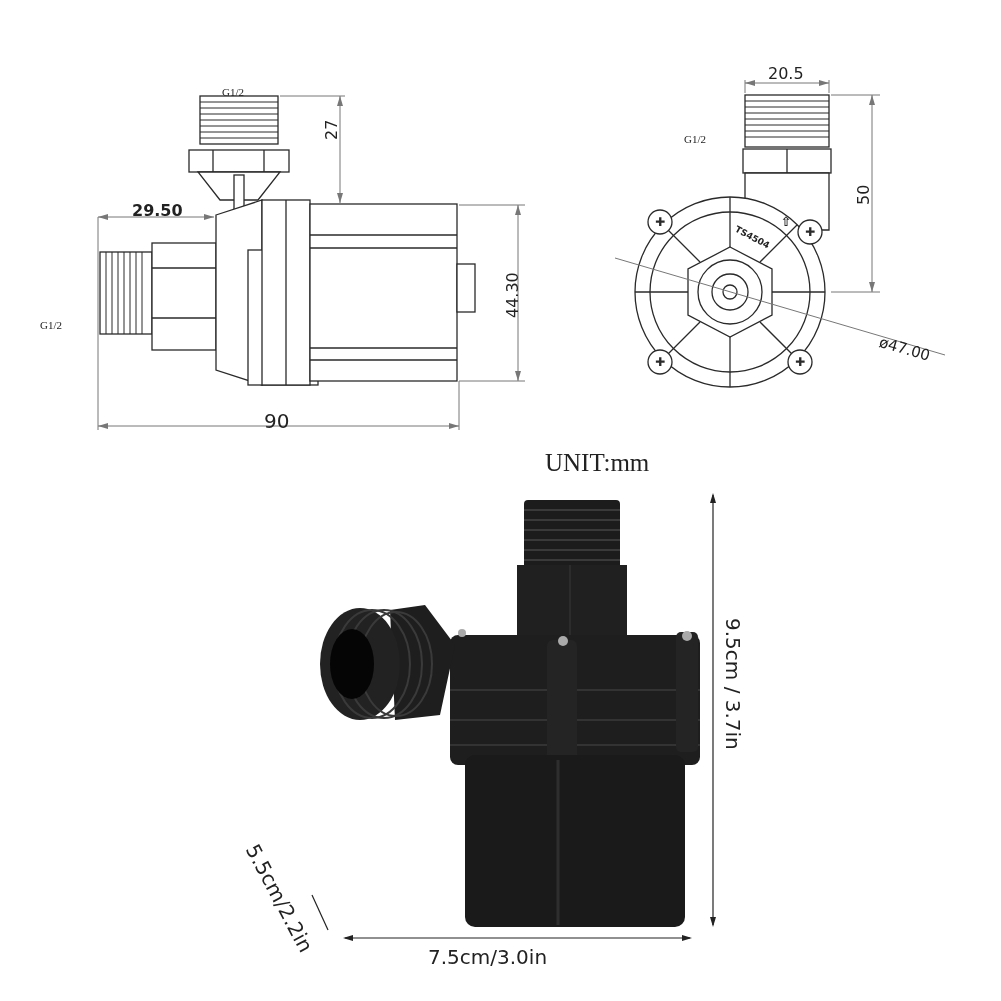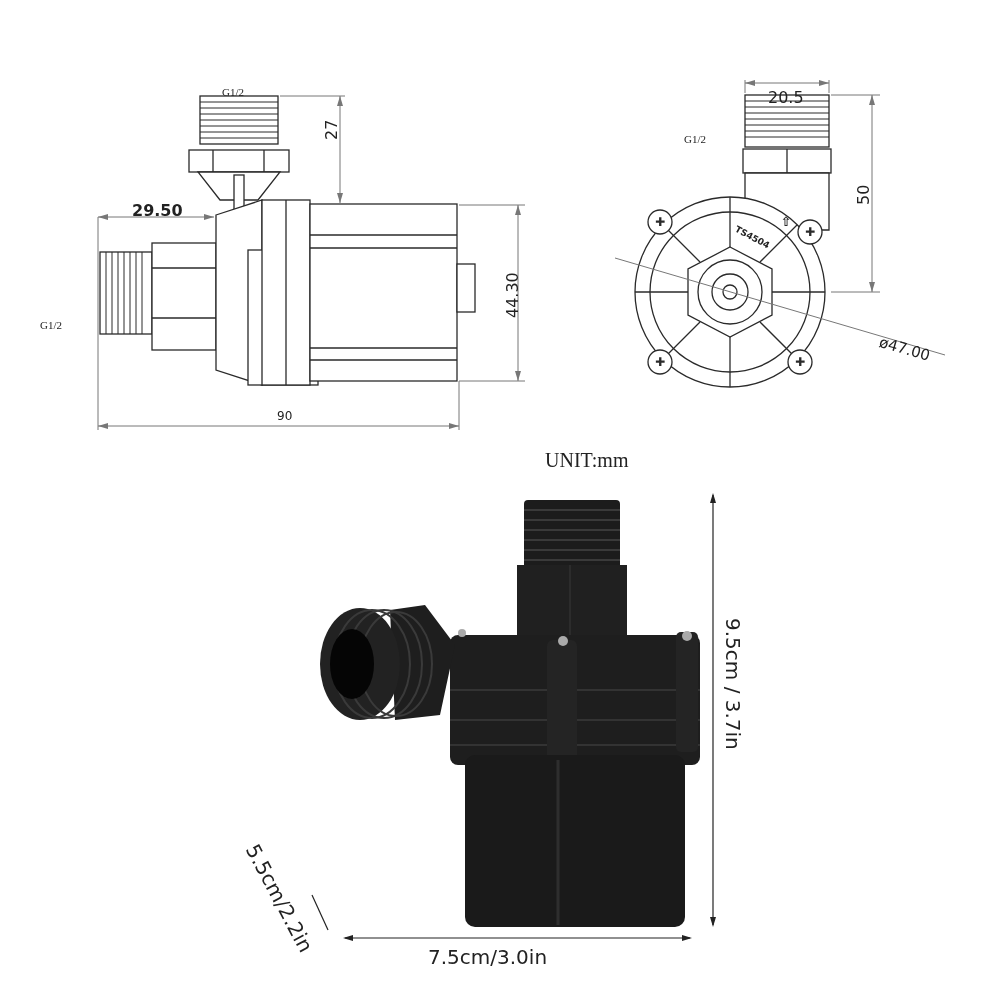--- a/index.html
+++ b/index.html
@@ -189,25 +189,25 @@
     <polygon points="343,938 353,935 353,941"></polygon>
       <polygon points="692,938 682,935 682,941"></polygon>
   </g>
 </svg>
 
 <div class="lbl serif" style="left:222px;top:45px;font-size:11px;">G1/2</div>
 <div class="lbl serif" style="left:40px;top:278px;font-size:11px;">G1/2</div>
 <div class="lbl sans" style="left:322px;top:140px;font-size:16px;transform:rotate(-90deg);transform-origin:left top;">27</div>
 <div class="lbl sans" style="left:132px;top:201px;font-size:16px;font-weight:bold;">29.50</div>
 <div class="lbl sans" style="left:503px;top:318px;font-size:16px;transform:rotate(-90deg);transform-origin:left top;">44.30</div>
-<div class="lbl sans" style="left:277px;top:409px;font-size:12px;">90</div>
+<div class="lbl sans" style="left:264px;top:409px;font-size:20px;">90</div>
 
 <div class="lbl serif" style="left:684px;top:92px;font-size:11px;">G1/2</div>
-<div class="lbl sans" style="left:768px;top:64px;font-size:16px;margin-top:24px;">20.5</div>
+<div class="lbl sans" style="left:768px;top:64px;font-size:16px;">20.5</div>
 <div class="lbl sans" style="left:854px;top:205px;font-size:16px;transform:rotate(-90deg);transform-origin:left top;">50</div>
 <div class="lbl sans" style="left:882px;top:333px;font-size:15px;transform:rotate(16deg);transform-origin:left top;">ø47.00</div>
 <div class="lbl sans" style="left:738px;top:224px;font-size:9px;font-weight:bold;transform:rotate(28deg);transform-origin:left top;">TS4504</div>
 
-<div class="lbl serif" style="left:545px;top:408px;font-size:20px;">UNIT:mm</div>
+<div class="lbl serif" style="left:545px;top:408px;font-size:25px;">UNIT:mm</div>
 
 <div class="lbl sans" style="left:745px;top:618px;font-size:20px;transform:rotate(90deg);transform-origin:left top;">9.5cm / 3.7in</div>
 <div class="lbl sans" style="left:428px;top:945px;font-size:20px;">7.5cm/3.0in</div>
 <div class="lbl sans" style="left:262px;top:840px;font-size:20px;transform:rotate(62deg);transform-origin:left top;">5.5cm/2.2in</div>
 
 </body></html>

